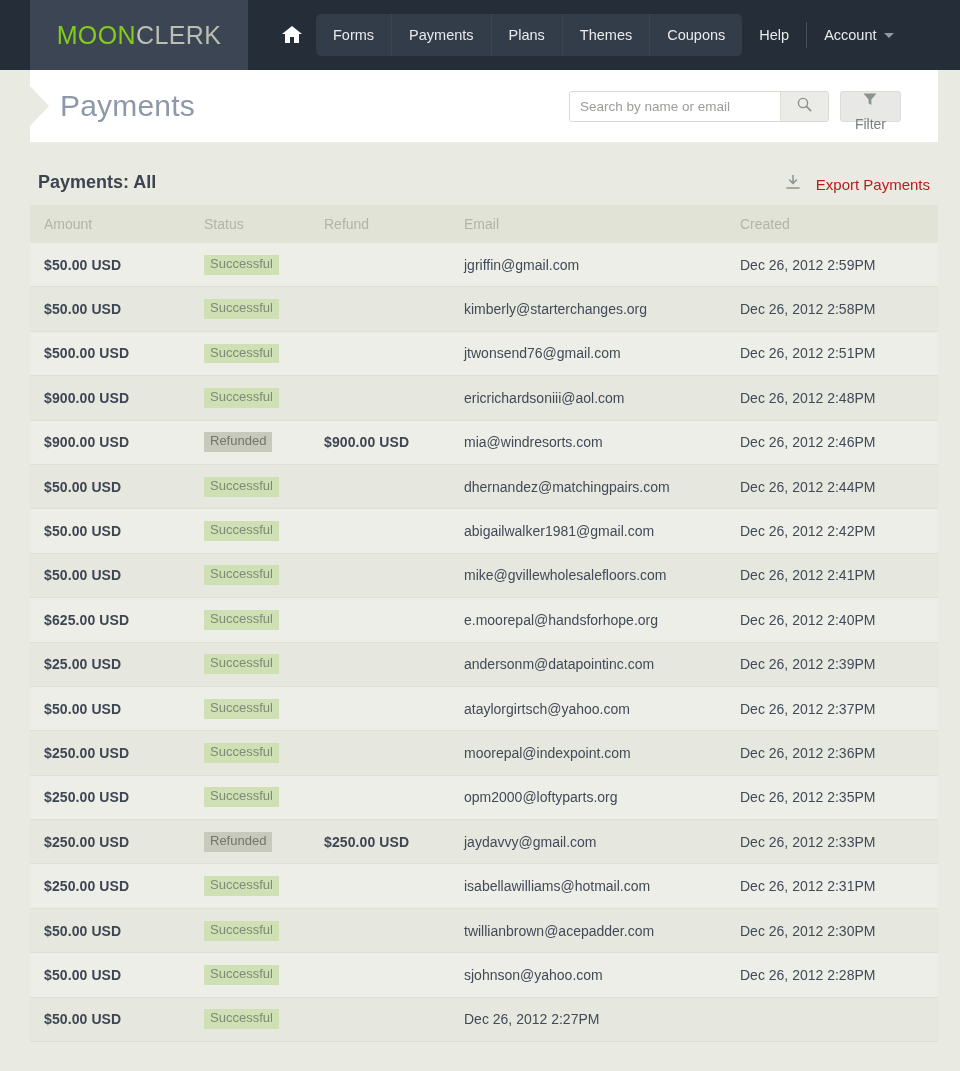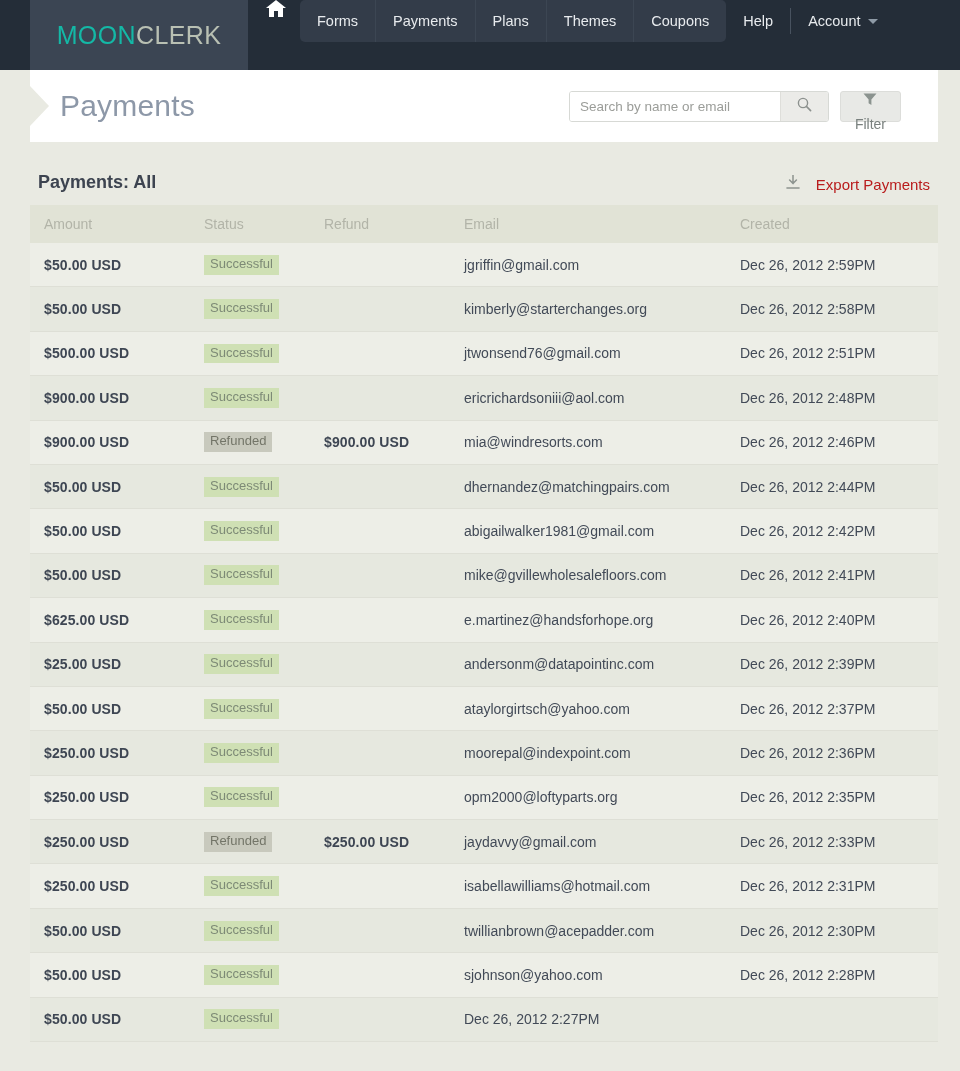--- a/index.html
+++ b/index.html
@@ -29,28 +29,29 @@
     display: flex;
     align-items: center;
     justify-content: center;
   }
   .logo-text {
     font-size: 25px;
     letter-spacing: 0.4px;
     font-weight: 300;
     white-space: nowrap;
   }
-  .logo-moon { color: #14b8a6; }
+  .logo-moon { color: #84cc16; }
   .logo-clerk { color: #b9c0b3; }
 
   .nav-wrap {
     display: flex;
-    align-items: flex-start;
+    align-items: center;
     padding-left: 4px;
     flex: 1;
+    margin-left: 16px;
   }
   .home-cell {
     width: 48px;
     display: flex;
     align-items: center;
     justify-content: center;
     cursor: pointer;
   }
   .home-icon svg { display: block; }
 
@@ -422,21 +423,21 @@
           <div class="td c-amount">$50.00 USD</div>
           <div class="td c-status"><span class="badge">Successful</span></div>
           <div class="td c-refund"></div>
           <div class="td c-email">mike@gvillewholesalefloors.com</div>
           <div class="td c-created">Dec 26, 2012 2:41PM</div>
         </div>
         <div class="row">
           <div class="td c-amount">$625.00 USD</div>
           <div class="td c-status"><span class="badge">Successful</span></div>
           <div class="td c-refund"></div>
-          <div class="td c-email">e.martinez@handsforhope.org</div>
+          <div class="td c-email">e.moorepal@handsforhope.org</div>
           <div class="td c-created">Dec 26, 2012 2:40PM</div>
         </div>
         <div class="row alt">
           <div class="td c-amount">$25.00 USD</div>
           <div class="td c-status"><span class="badge">Successful</span></div>
           <div class="td c-refund"></div>
           <div class="td c-email">andersonm@datapointinc.com</div>
           <div class="td c-created">Dec 26, 2012 2:39PM</div>
         </div>
         <div class="row">

